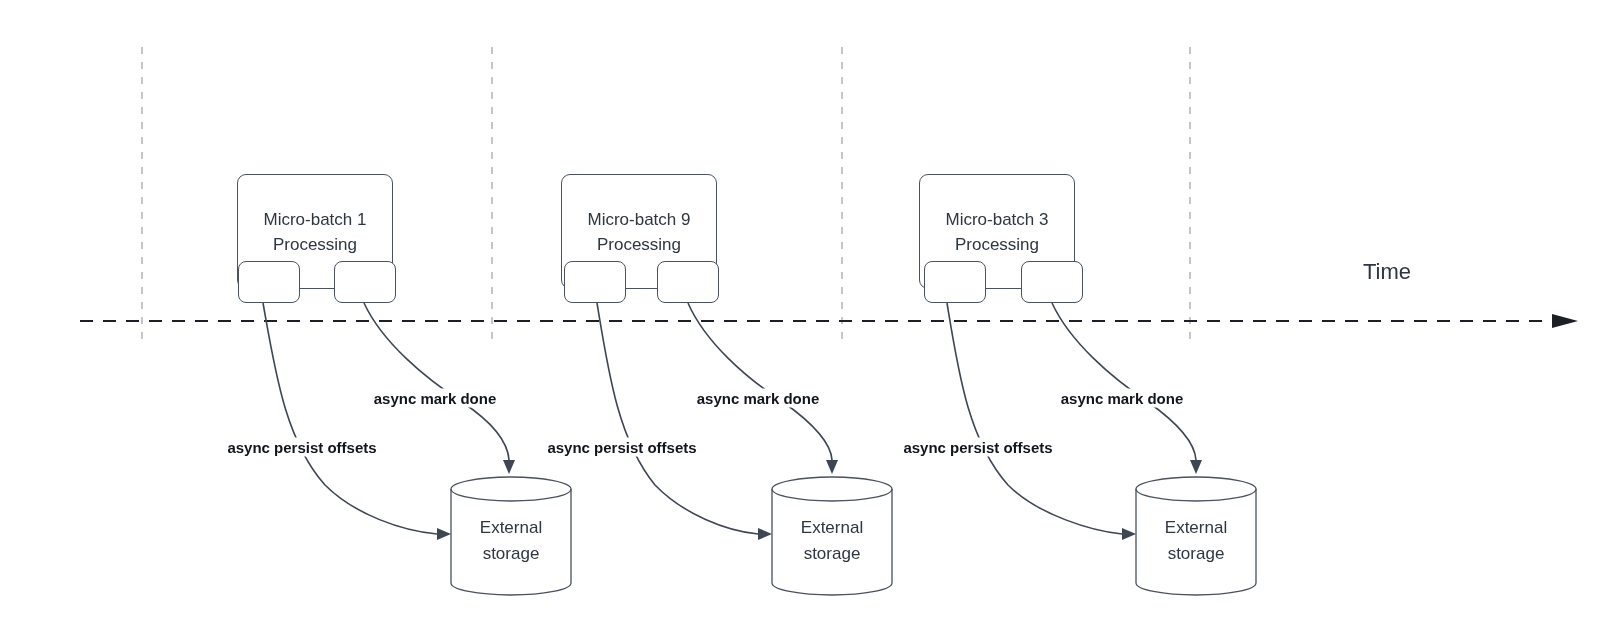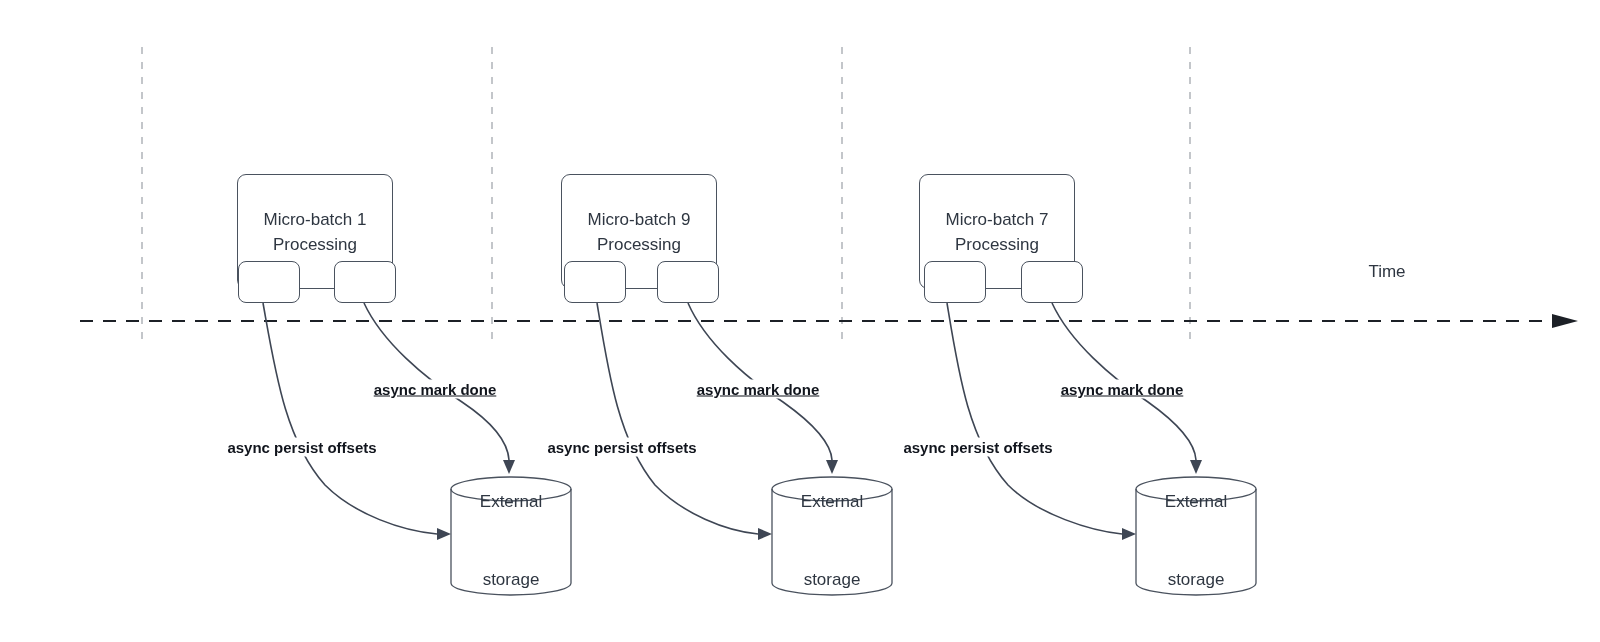--- a/index.html
+++ b/index.html
@@ -16,26 +16,26 @@
   .main-box{position:absolute;top:126px;width:156px;height:115px;box-sizing:border-box;
             border:1.2px solid var(--shape_stroke,#4a525e);border-radius:9px;background:#fff;
             display:flex;flex-direction:column;align-items:center;justify-content:center;
             color:var(--box_text,#2e3641);font-size:17px;line-height:25px;text-align:center;margin-top:48px;}
   .small-box{position:absolute;top:261px;width:62px;height:42px;box-sizing:border-box;
              border:1.2px solid var(--shape_stroke,#4a525e);border-radius:8px;background:#fff;}
   .edge-label{position:absolute;transform:translate(-50%,-50%);background:#ffffff;
               padding:1px 3px;font-weight:bold;font-size:15px;
               color:var(--label_text,#11151d);white-space:nowrap;}
   .persist{top:447px;}
-  .mark{top:389px;text-decoration:underline;}
+  .mark{top:398px;}
   .cyl-label{position:absolute;top:489px;width:120px;height:104px;
-             display:flex;flex-direction:column;align-items:center;justify-content:space-between;
+             display:flex;flex-direction:column;align-items:center;justify-content:center;
              font-size:17px;line-height:26px;color:var(--box_text,#2e3641);text-align:center;}
   .time-label{position:absolute;left:1387px;top:272px;transform:translate(-50%,-50%);
-              font-size:17px;color:var(--box_text,#2e3641);}
+              font-size:22px;color:var(--box_text,#2e3641);}
 </style>
 </head>
 <body>
 
 <div class="canvas">
 
   <svg class="layer" width="1600" height="642" viewBox="0 0 1600 642">
 
     <line class="guide" x1="142" y1="47" x2="142" y2="340"></line>
     <line class="guide" x1="492" y1="47" x2="492" y2="340"></line>
@@ -90,21 +90,21 @@
   <div class="small-box" style="left:564px"></div>
   <div class="small-box" style="left:657px"></div>
   <div class="edge-label persist" style="left:622px">async persist offsets</div>
   <div class="edge-label mark" style="left:758px">async mark done</div>
   <div class="cyl-label" style="left:772px">
     <div>External</div>
     <div>storage</div>
   </div>
 
   <div class="main-box" style="left:919px">
-    <div>Micro-batch 7</div>
+    <div>Micro-batch 3</div>
     <div>Processing</div>
   </div>
   <div class="small-box" style="left:924px"></div>
   <div class="small-box" style="left:1021px"></div>
   <div class="edge-label persist" style="left:978px">async persist offsets</div>
   <div class="edge-label mark" style="left:1122px">async mark done</div>
   <div class="cyl-label" style="left:1136px">
     <div>External</div>
     <div>storage</div>
   </div>

